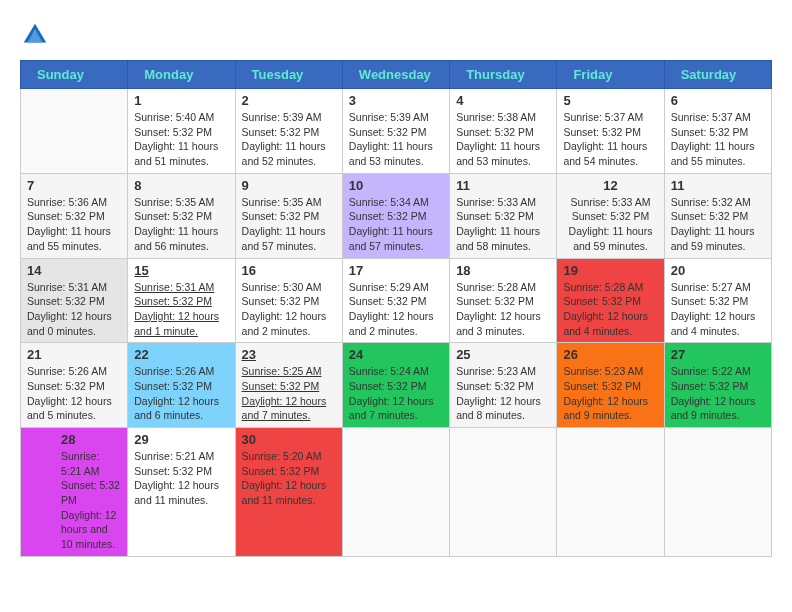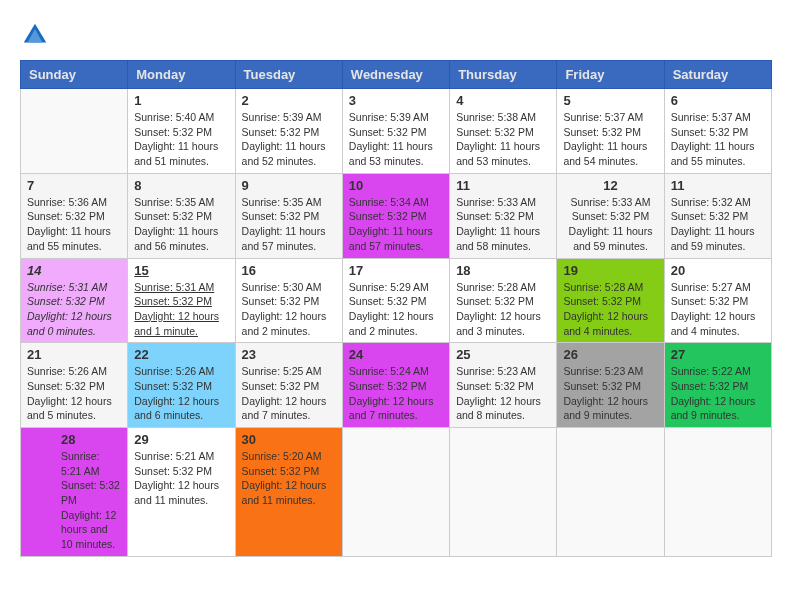--- a/index.html
+++ b/index.html
@@ -44,22 +44,22 @@
       font-size: 16px;
       color: #555;
     }
     .calendar {
       width: 100%;
       border-collapse: collapse;
       border: 1px solid #ccc;
     }
     .calendar th {
       background-color: #3a6abf;
-      color: #e5e5e5;
-      padding: 6px 8px;
+      color: #5eead4;
+      padding: 6px 16px;
       text-align: left;
       font-size: 13px;
       font-weight: bold;
       border: 1px solid #2a5aaf;
     }
     .calendar td {
       border: 1px solid #ccc;
       vertical-align: top;
       padding: 4px 6px;
       width: 107px;
@@ -157,107 +157,107 @@
           <div class="day-info">Sunrise: 5:36 AM<br>Sunset: 5:32 PM<br>Daylight: 11 hours and 55 minutes.</div>
         </td>
         <td style="background-color: rgb(245, 245, 245);">
           <span class="day-number">8</span>
           <div class="day-info">Sunrise: 5:35 AM<br>Sunset: 5:32 PM<br>Daylight: 11 hours and 56 minutes.</div>
         </td>
         <td style="background-color: rgb(245, 245, 245);">
           <span class="day-number">9</span>
           <div class="day-info">Sunrise: 5:35 AM<br>Sunset: 5:32 PM<br>Daylight: 11 hours and 57 minutes.</div>
         </td>
-        <td style="background-color: #d946ef;">
+        <td style="background-color: #c4b5fd;">
           <span class="day-number">10</span>
           <div class="day-info">Sunrise: 5:34 AM<br>Sunset: 5:32 PM<br>Daylight: 11 hours and 57 minutes.</div>
         </td>
         <td style="background-color: rgb(245, 245, 245);">
           <span class="day-number">11</span>
           <div class="day-info">Sunrise: 5:33 AM<br>Sunset: 5:32 PM<br>Daylight: 11 hours and 58 minutes.</div>
         </td>
         <td style="background-color: rgb(245, 245, 245); text-align: center;">
           <span class="day-number">12</span>
           <div class="day-info">Sunrise: 5:33 AM<br>Sunset: 5:32 PM<br>Daylight: 11 hours and 59 minutes.</div>
         </td>
         <td style="background-color: rgb(245, 245, 245);">
           <span class="day-number">11</span>
           <div class="day-info">Sunrise: 5:32 AM<br>Sunset: 5:32 PM<br>Daylight: 11 hours and 59 minutes.</div>
         </td>
       </tr>
       <tr>
-        <td style="background-color: #f0abfc; font-style: italic;">
+        <td style="background-color: #e5e5e5;">
           <span class="day-number">14</span>
           <div class="day-info">Sunrise: 5:31 AM<br>Sunset: 5:32 PM<br>Daylight: 12 hours and 0 minutes.</div>
         </td>
         <td style="background-color: rgb(255, 255, 255); text-decoration: underline;">
           <span class="day-number">15</span>
           <div class="day-info">Sunrise: 5:31 AM<br>Sunset: 5:32 PM<br>Daylight: 12 hours and 1 minute.</div>
         </td>
         <td style="background-color: rgb(255, 255, 255);">
           <span class="day-number">16</span>
           <div class="day-info">Sunrise: 5:30 AM<br>Sunset: 5:32 PM<br>Daylight: 12 hours and 2 minutes.</div>
         </td>
         <td style="background-color: rgb(255, 255, 255);">
           <span class="day-number">17</span>
           <div class="day-info">Sunrise: 5:29 AM<br>Sunset: 5:32 PM<br>Daylight: 12 hours and 2 minutes.</div>
         </td>
         <td style="background-color: rgb(255, 255, 255);">
           <span class="day-number">18</span>
           <div class="day-info">Sunrise: 5:28 AM<br>Sunset: 5:32 PM<br>Daylight: 12 hours and 3 minutes.</div>
         </td>
-        <td style="background-color: #84cc16;">
+        <td style="background-color: #ef4444;">
           <span class="day-number">19</span>
           <div class="day-info">Sunrise: 5:28 AM<br>Sunset: 5:32 PM<br>Daylight: 12 hours and 4 minutes.</div>
         </td>
         <td style="background-color: rgb(255, 255, 255);">
           <span class="day-number">20</span>
           <div class="day-info">Sunrise: 5:27 AM<br>Sunset: 5:32 PM<br>Daylight: 12 hours and 4 minutes.</div>
         </td>
       </tr>
       <tr>
         <td style="background-color: rgb(245, 245, 245);">
           <span class="day-number">21</span>
           <div class="day-info">Sunrise: 5:26 AM<br>Sunset: 5:32 PM<br>Daylight: 12 hours and 5 minutes.</div>
         </td>
         <td style="background-color: #7dd3fc; margin-top: 24px;">
           <span class="day-number">22</span>
           <div class="day-info">Sunrise: 5:26 AM<br>Sunset: 5:32 PM<br>Daylight: 12 hours and 6 minutes.</div>
         </td>
-        <td style="background-color: rgb(245, 245, 245);">
+        <td style="background-color: rgb(245, 245, 245); text-decoration: underline;">
           <span class="day-number">23</span>
           <div class="day-info">Sunrise: 5:25 AM<br>Sunset: 5:32 PM<br>Daylight: 12 hours and 7 minutes.</div>
         </td>
-        <td style="background-color: #d946ef;">
+        <td style="background-color: #22c55e;">
           <span class="day-number">24</span>
           <div class="day-info">Sunrise: 5:24 AM<br>Sunset: 5:32 PM<br>Daylight: 12 hours and 7 minutes.</div>
         </td>
         <td style="background-color: rgb(245, 245, 245);">
           <span class="day-number">25</span>
           <div class="day-info">Sunrise: 5:23 AM<br>Sunset: 5:32 PM<br>Daylight: 12 hours and 8 minutes.</div>
         </td>
-        <td style="background-color: #a3a3a3;">
+        <td style="background-color: #f97316;">
           <span class="day-number">26</span>
           <div class="day-info">Sunrise: 5:23 AM<br>Sunset: 5:32 PM<br>Daylight: 12 hours and 9 minutes.</div>
         </td>
         <td style="background-color: #22c55e;">
           <span class="day-number">27</span>
           <div class="day-info">Sunrise: 5:22 AM<br>Sunset: 5:32 PM<br>Daylight: 12 hours and 9 minutes.</div>
         </td>
       </tr>
       <tr>
         <td style="background-color: #d946ef; padding-left: 40px;">
           <span class="day-number">28</span>
           <div class="day-info">Sunrise: 5:21 AM<br>Sunset: 5:32 PM<br>Daylight: 12 hours and 10 minutes.</div>
         </td>
         <td style="background-color: rgb(255, 255, 255);">
           <span class="day-number">29</span>
           <div class="day-info">Sunrise: 5:21 AM<br>Sunset: 5:32 PM<br>Daylight: 12 hours and 11 minutes.</div>
         </td>
-        <td style="background-color: #f97316; margin-left: 36px;">
+        <td style="background-color: #ef4444; margin-left: 36px;">
           <span class="day-number">30</span>
           <div class="day-info">Sunrise: 5:20 AM<br>Sunset: 5:32 PM<br>Daylight: 12 hours and 11 minutes.</div>
         </td>
         <td class="empty" style="background-color: rgb(249, 249, 249);"></td>
         <td class="empty" style="background-color: rgb(249, 249, 249);"></td>
         <td class="empty" style="background-color: rgb(249, 249, 249);"></td>
         <td class="empty" style="background-color: rgb(249, 249, 249);"></td>
       </tr>
     </tbody>
 </table>

